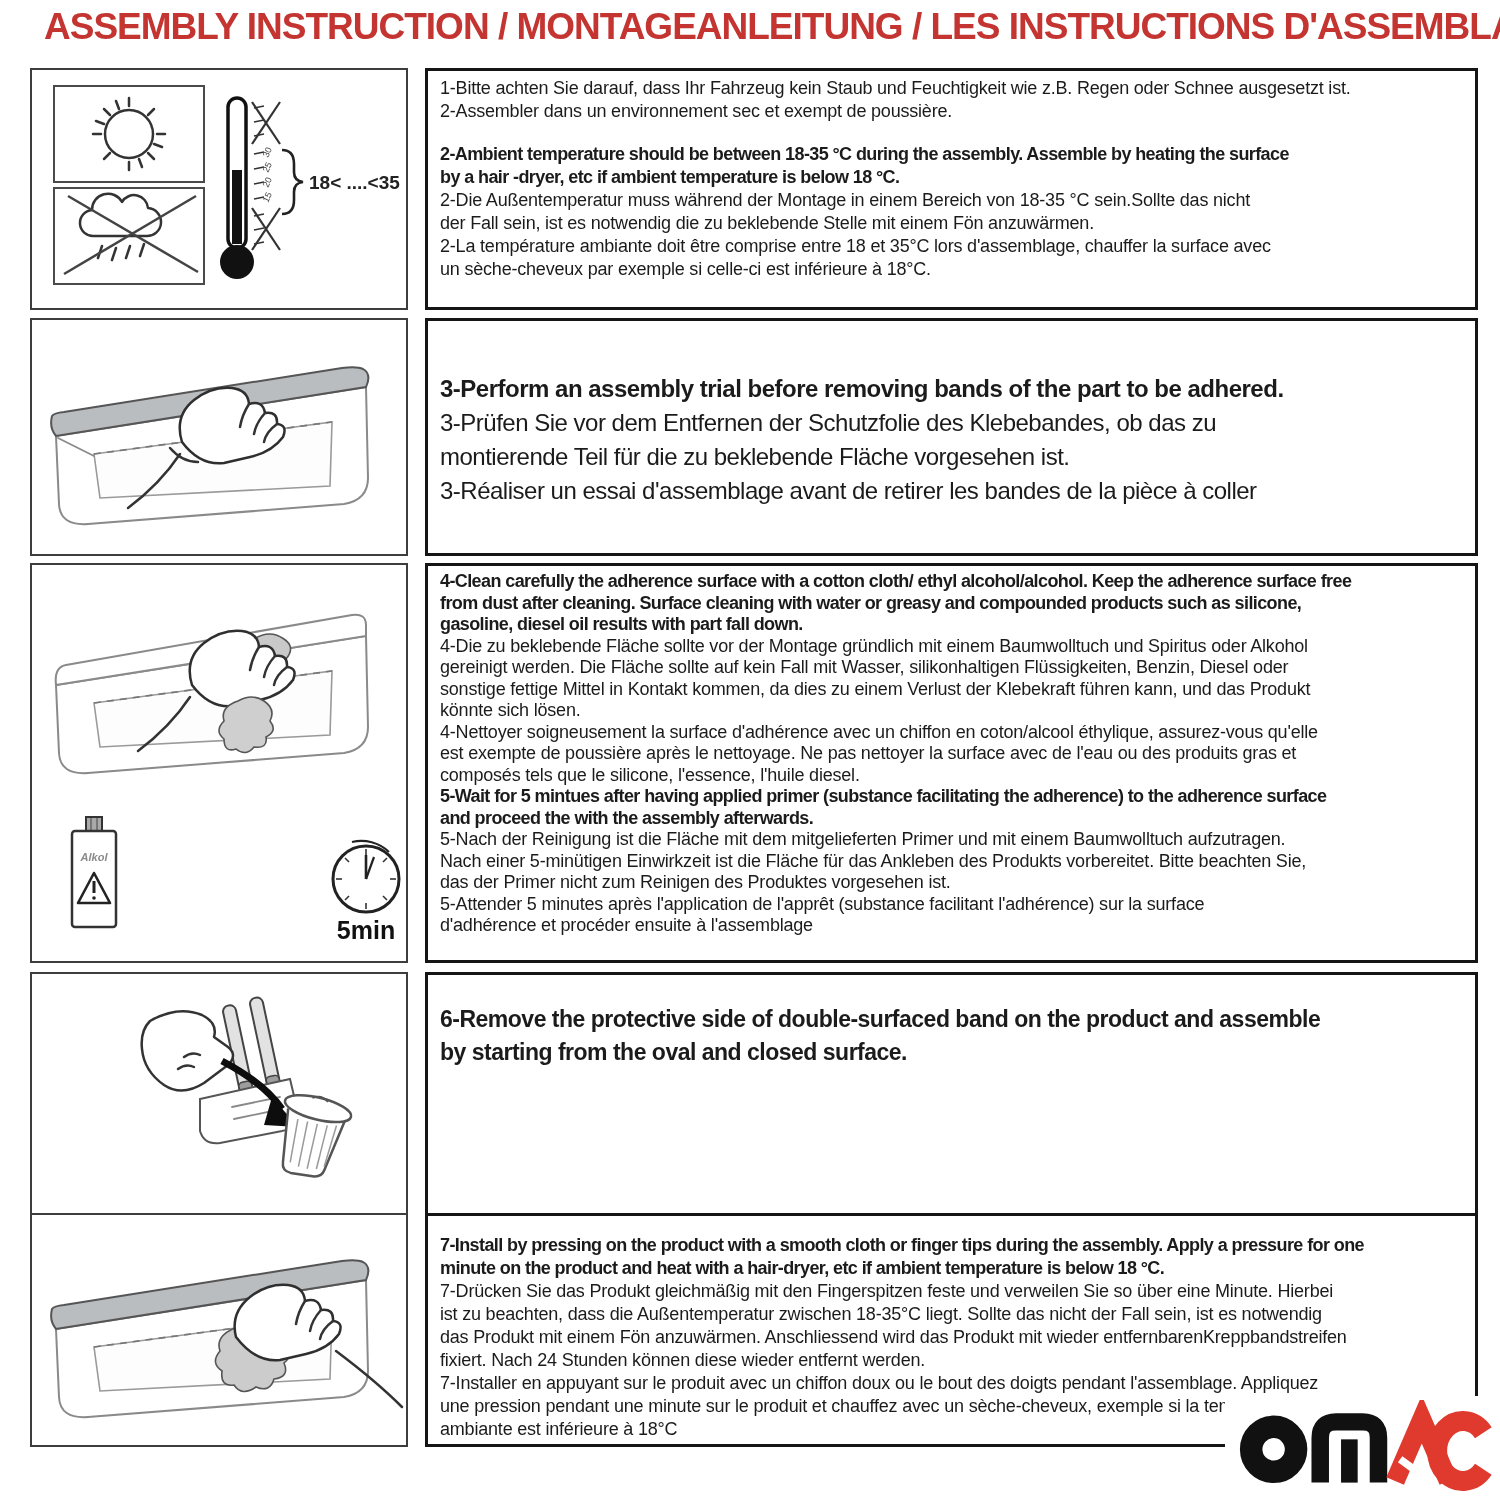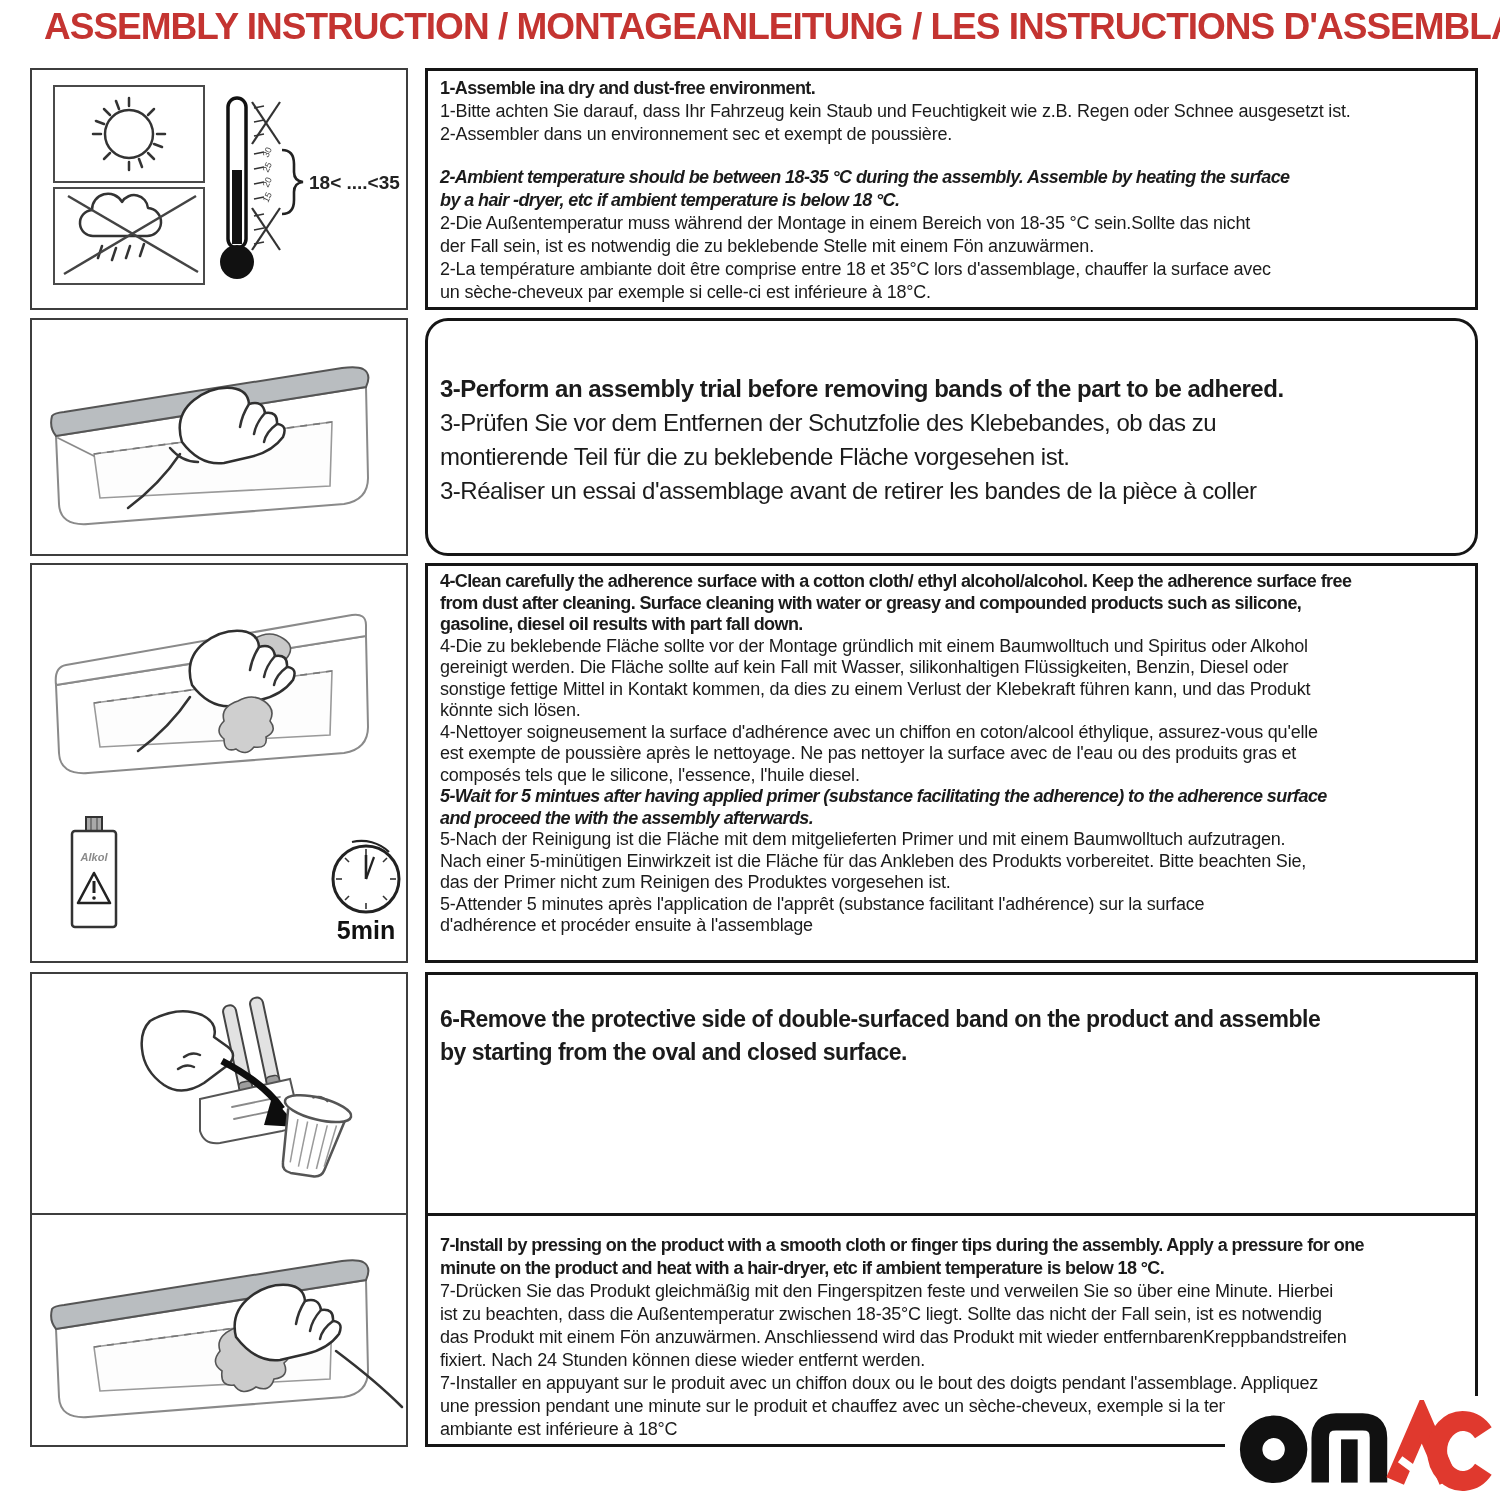--- a/index.html
+++ b/index.html
@@ -17,33 +17,33 @@
   .r5{top:1213px;height:234px;text-decoration:underline;}
 
   .art{position:absolute;left:30px;top:0;width:378px;height:100%;border:2px solid #3d3d3d;
        background:#fff;box-sizing:border-box;}
   .art svg{display:block;width:100%;height:100%;}
 
   .txt{position:absolute;left:425px;top:0;width:1053px;height:100%;border:3px solid #151515;
        background:#fff;box-sizing:border-box;padding:6px 8px 0 12px;overflow:hidden;}
 
   .block{white-space:pre-line;margin:0;}
-  .gap{margin-top:20px;font-style:italic;}
+  .gap{margin-top:20px;}
   .b{font-weight:700;}
 
   
   .s-sm .block{font-size:18px;line-height:23px;letter-spacing:-0.2px;}
   .s-sm .block.b{letter-spacing:-0.6px;}
   .r3 .block{line-height:21.5px;}
   .r3 .gap{margin-top:0;}
   .r3 .txt{padding-top:5px;padding-left:12px;}
   .r5 .txt{padding-top:18px;}
 
   
-  .r2 .txt{display:flex;flex-direction:column;justify-content:center;border-radius:23px;}
+  .r2 .txt{display:flex;flex-direction:column;justify-content:center;}
   .r2 .block{font-size:24px;line-height:34px;letter-spacing:-0.5px;}
   .r4 .txt{padding-top:28px;}
   .r4 .block{font-size:23px;line-height:33px;letter-spacing:-0.5px;}
 
   .logo{position:absolute;left:1225px;top:1396px;width:275px;height:100px;background:#fff;
         display:flex;align-items:center;padding-left:12px;box-sizing:border-box;}
   .logo svg{display:block;}
 
   .ink{stroke:#333;fill:none;stroke-width:2.5;stroke-linecap:round;stroke-linejoin:round;}
   .thin{stroke:#8a8a8a;fill:none;stroke-width:1.8;stroke-linecap:round;}
@@ -115,21 +115,20 @@
               <line x1="248" y1="32" x2="220" y2="74"></line>
             <line x1="220" y1="138" x2="248" y2="180"></line>
               <line x1="248" y1="138" x2="220" y2="180"></line>
           </g>
         </g>
         <path d="M250,80 Q262,80 262,94 L262,102 Q262,111 271,112 Q262,113 262,122 L262,130 Q262,144 250,144" fill="none" stroke="#222" stroke-width="2.6"></path>
         <text x="277" y="119" font-size="19" font-weight="600" fill="#222">18&lt; ....&lt;35 C</text>
       </svg>
     </div>
     <div class="txt">
-      <p class="block b">1-Assemble ina dry and dust-free environment.</p>
       <p class="block">1-Bitte achten Sie darauf, dass Ihr Fahrzeug kein Staub und Feuchtigkeit wie z.B. Regen oder Schnee ausgesetzt ist.
 2-Assembler dans un environnement sec et exempt de poussière.</p>
       <p class="block b gap">2-Ambient temperature should be between 18-35 °C  during the assembly. Assemble by heating the surface
 by a hair -dryer, etc if ambient temperature is below 18 °C.</p>
       <p class="block">2-Die Außentemperatur muss während der Montage in einem Bereich von 18-35 °C  sein.Sollte das nicht
 der Fall sein, ist es notwendig die zu beklebende Stelle mit einem Fön anzuwärmen.
 2-La température ambiante doit être comprise entre 18 et 35°C lors d'assemblage, chauffer la surface avec
 un sèche-cheveux par exemple si celle-ci est inférieure à 18°C.</p>
     </div>
   </section>

